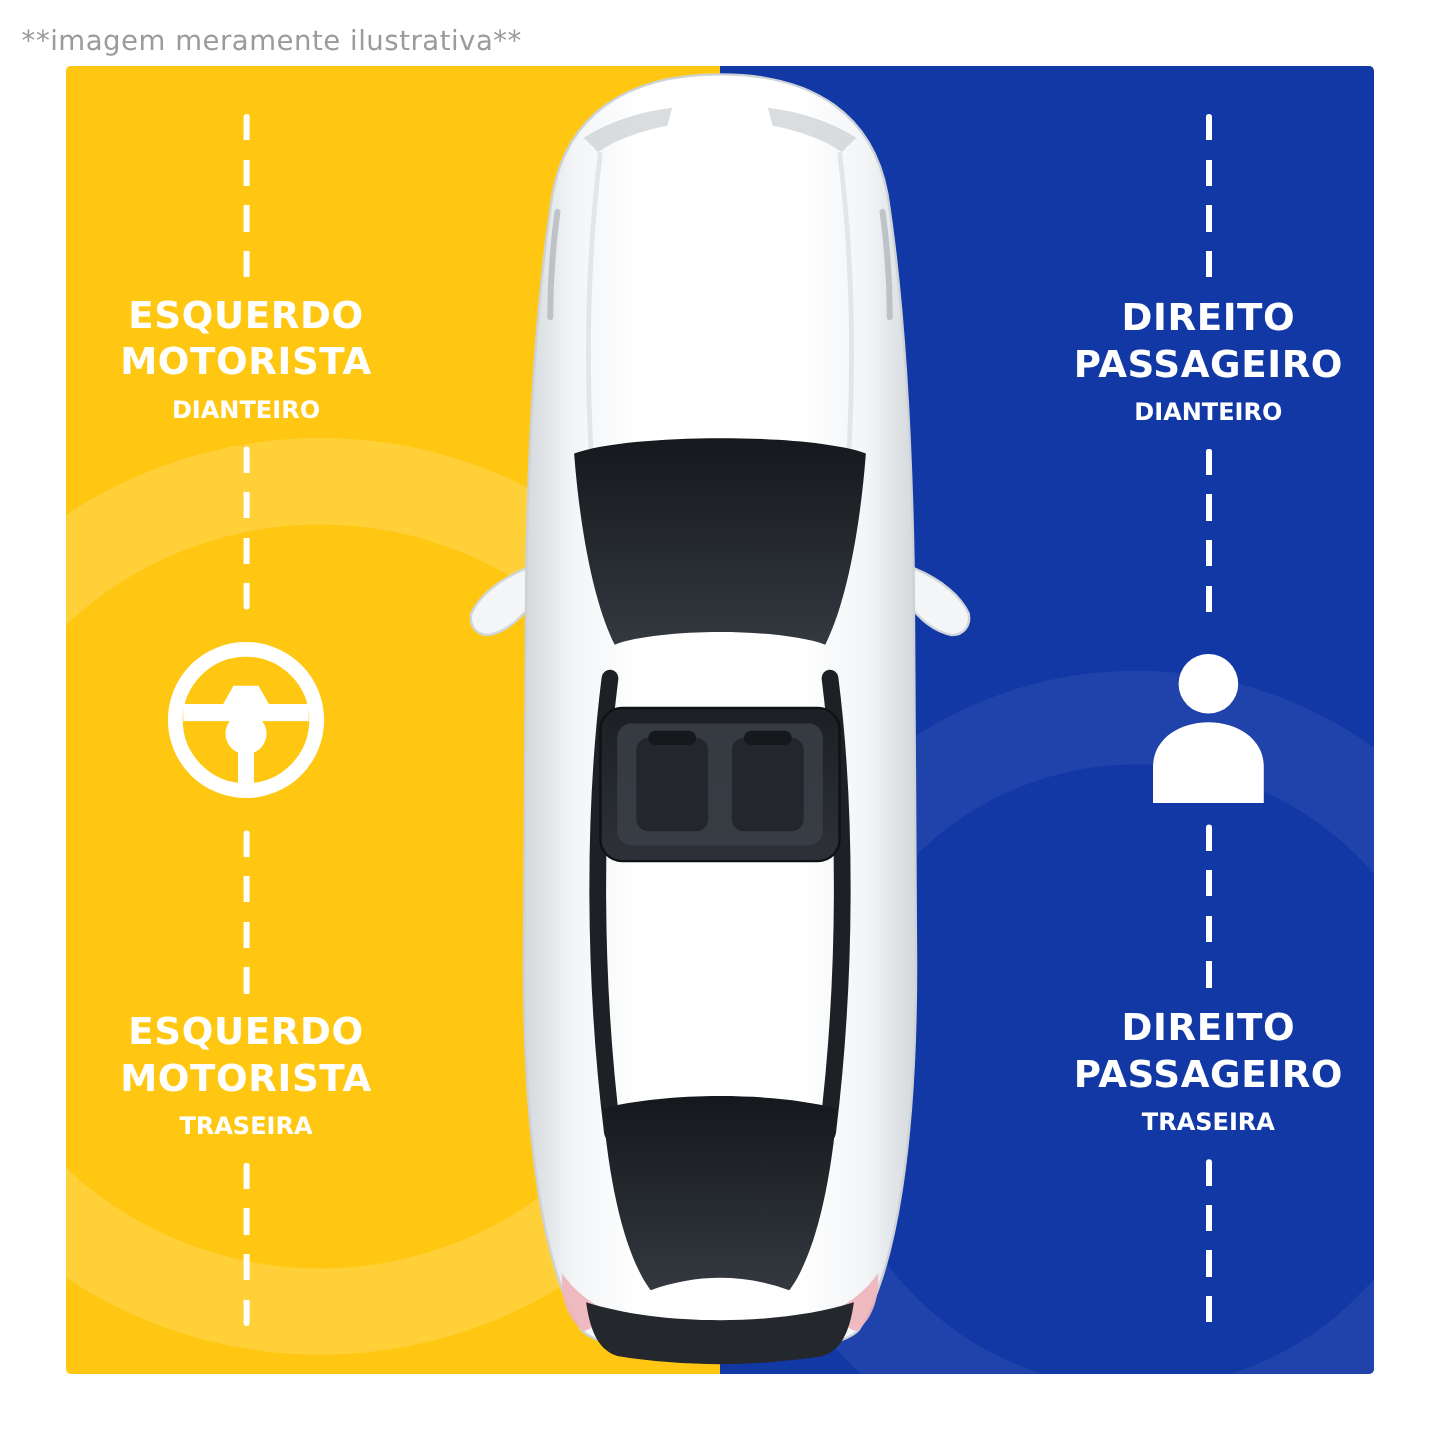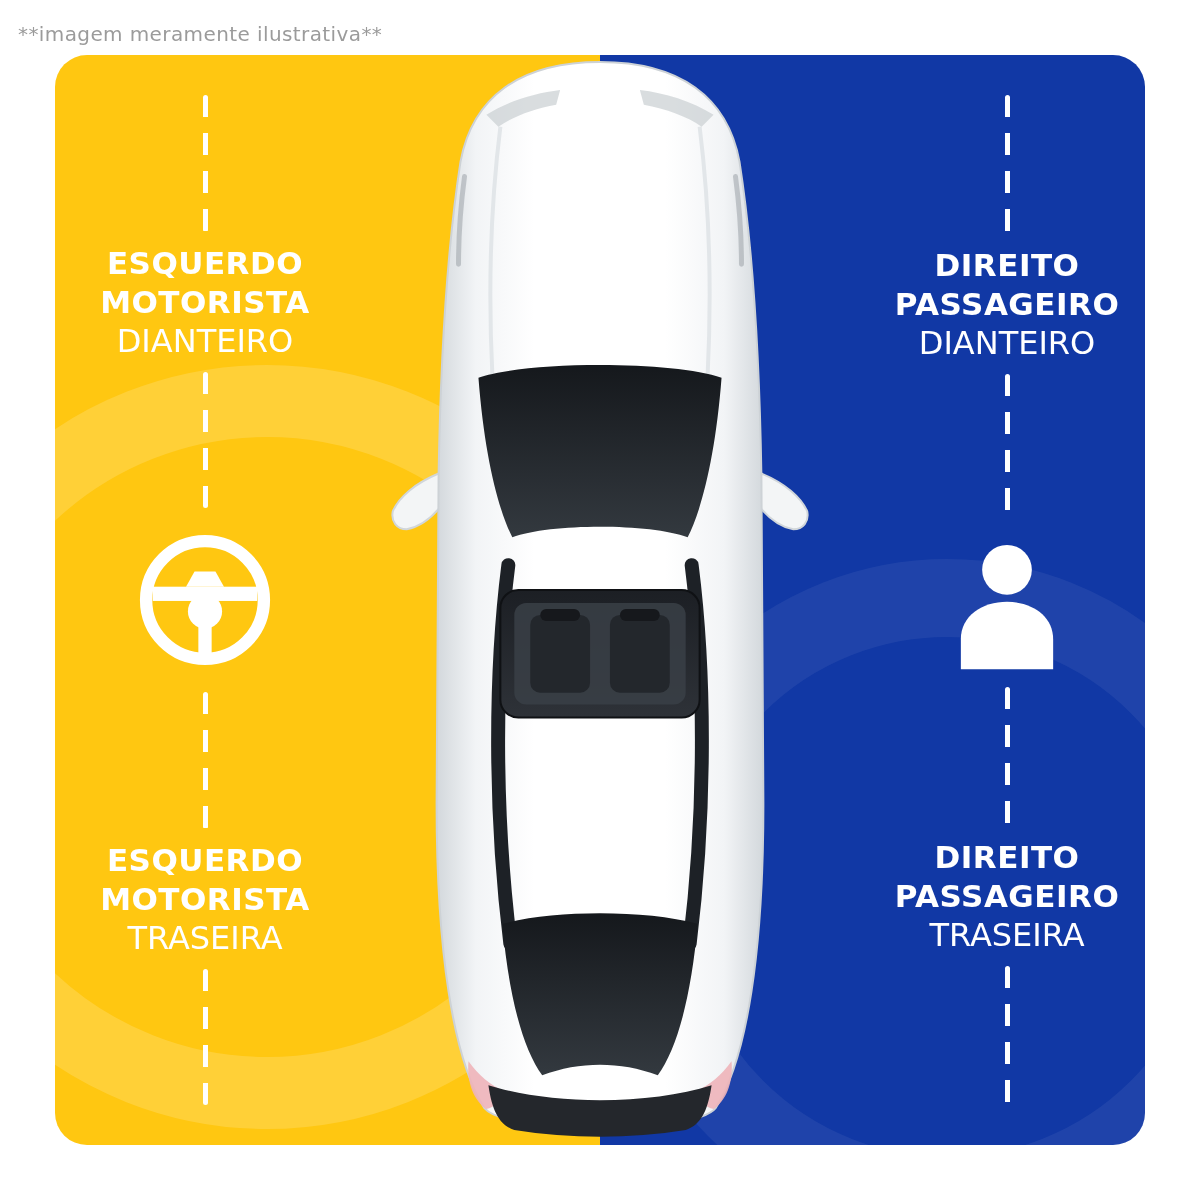--- a/index.html
+++ b/index.html
@@ -3,46 +3,46 @@
 <meta charset="utf-8">
 <style>
   html,body{margin:0;padding:0;}
   body{
     width:1200px;height:1200px;position:relative;overflow:hidden;
     background:#ffffff;
     font-family:"DejaVu Sans","Liberation Sans",sans-serif;
   }
   .disclaimer{
     position:absolute;left:18px;top:22px;
-    font-size:20px;letter-spacing:.4px;
+    font-size:23px;letter-spacing:.4px;
     color:var(--disclaimer-text,#9B9B9B);
   }
   .panel{
     position:absolute;left:55px;top:55px;width:1090px;height:1090px;
-    border-radius:32px;overflow:hidden;
+    border-radius:4px;overflow:hidden;
   }
   .half{position:absolute;top:0;height:100%;width:50%;}
   .half.left{left:0;background:var(--left-bg,#FFC711);}
   .half.right{right:0;background:var(--right-bg,#1138A5);}
   .wm{position:absolute;border-radius:50%;pointer-events:none;}
   .wm-left{left:-170px;top:310px;width:620px;height:620px;border:72px solid rgba(255,255,255,.16);}
   .wm-right{right:-140px;bottom:-90px;width:520px;height:520px;border:78px solid rgba(255,255,255,.06);}
   .col{
     position:absolute;top:36px;bottom:36px;width:300px;
     display:flex;flex-direction:column;align-items:center;z-index:2;
   }
   .col.left-col{left:0;}
   .col.right-col{left:802px;}
   .dash{
     width:5px;flex:1 1 0;border-radius:3px;margin:4px 0;
     background:repeating-linear-gradient(to bottom,var(--dash,#fff) 0 22px,transparent 22px 38px);
   }
   .label{ text-align:center;color:var(--label-text,#fff);margin:8px 0; }
   .label .b{font-weight:bold;font-size:31px;line-height:39px;letter-spacing:.5px;}
-  .label .r{font-weight:normal;font-size:32px;line-height:38px;}
+  .label .r{font-weight:bold;font-size:20px;line-height:38px;}
   .icon-wrap{margin:12px 0;display:flex;align-items:center;justify-content:center;}
   .car{position:absolute;left:295px;top:2px;width:500px;height:1086px;z-index:3;}
 </style>
 </head>
 <body>
 
 <div class="disclaimer">**imagem meramente ilustrativa**</div>
 
 <div class="panel">
 

